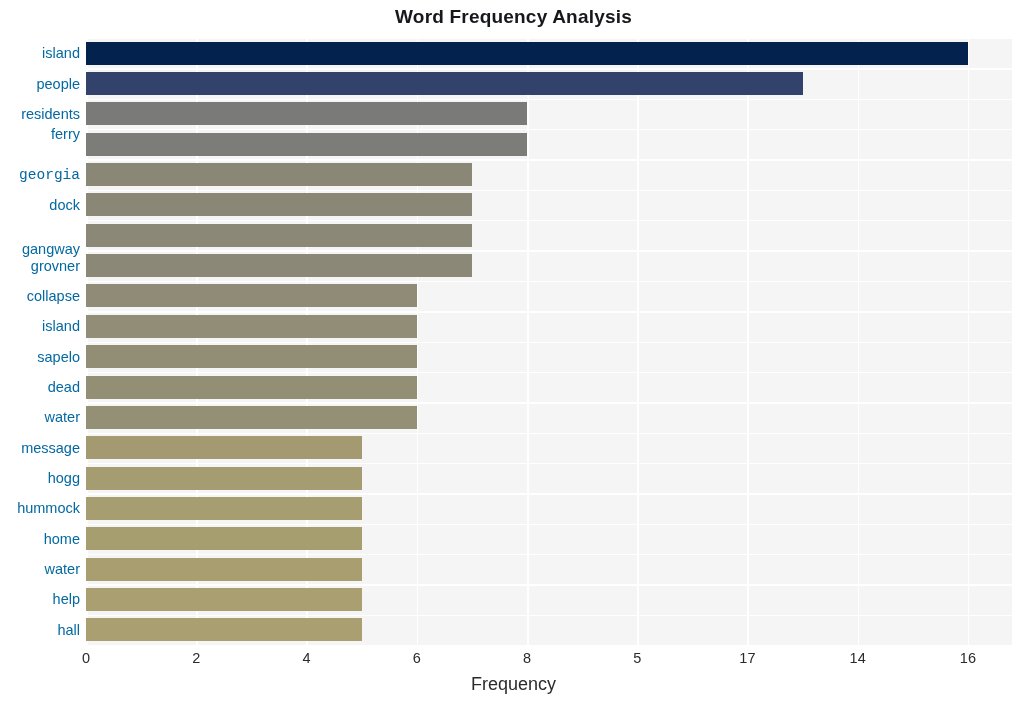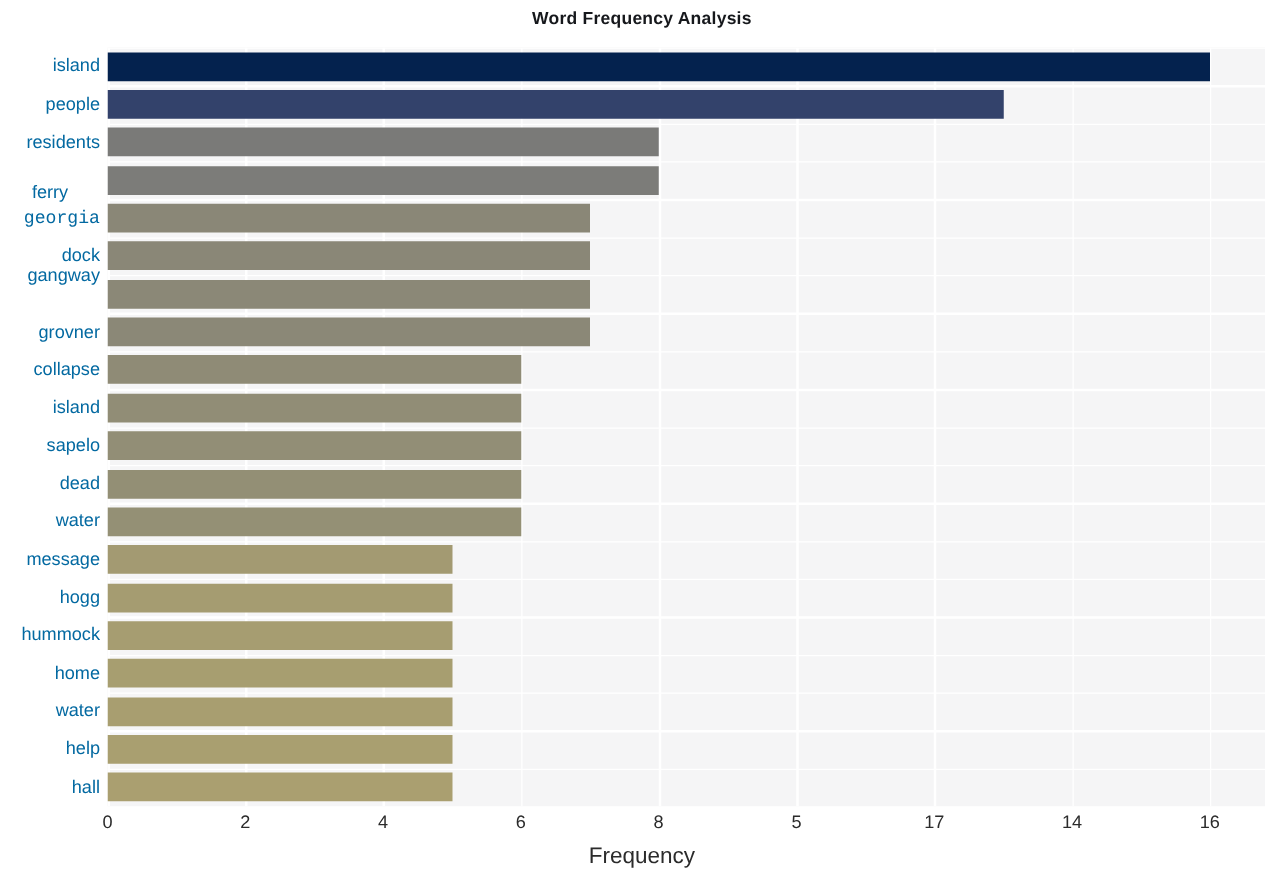--- a/index.html
+++ b/index.html
@@ -18,21 +18,21 @@
     width: 1027px;
     height: 701px;
     background: #ffffff;
   }
   #chart-title {
     position: absolute;
     left: 0;
     top: 6px;
     width: 1027px;
     text-align: center;
-    font-size: 14px;
+    font-size: 19px;
     font-weight: bold;
     color: #16181c;
     letter-spacing: 0.2px;
   }
   #plot-area {
     position: absolute;
     left: 86px;
     top: 38px;
     width: 926px;
     height: 607px;
@@ -156,24 +156,24 @@
       <div class="bar" title="home: 5" style="left: 0px; width: 275.595px; top: 489.275px; background: rgb(167, 158, 112);"></div>
       <div class="bar" title="water: 5" style="left: 0px; width: 275.595px; top: 519.625px; background: rgb(168, 158, 112);"></div>
       <div class="bar" title="help: 5" style="left: 0px; width: 275.595px; top: 549.975px; background: rgb(169, 159, 112);"></div>
       <div class="bar" title="hall: 5" style="left: 0px; width: 275.595px; top: 580.325px; background: rgb(170, 159, 112);"></div>
     </div>
 
   <div id="ylabels">
       <div class="ylabel" style="top: 7.175px;">island</div>
       <div class="ylabel" style="top: 37.525px;">people</div>
       <div class="ylabel" style="top: 67.875px;">residents</div>
-      <div class="ylabel" style="top: 108px; text-align: center;">ferry</div>
+      <div class="ylabel" style="top: 88px;">ferry</div>
       <div class="ylabel" style="top: 128.575px; font-family: Liberation Mono, monospace;">georgia</div>
       <div class="ylabel" style="top: 158.925px;">dock</div>
-      <div class="ylabel" style="top: 175px;">gangway</div>
+      <div class="ylabel" style="top: 203px;">gangway</div>
       <div class="ylabel" style="top: 219.625px;">grovner</div>
       <div class="ylabel" style="top: 249.975px;">collapse</div>
       <div class="ylabel" style="top: 280.325px;">island</div>
       <div class="ylabel" style="top: 310.675px; padding-left: 28px;">sapelo</div>
       <div class="ylabel" style="top: 341.025px;">dead</div>
       <div class="ylabel" style="top: 371.375px;">water</div>
       <div class="ylabel" style="top: 401.725px;">message</div>
       <div class="ylabel" style="top: 432.075px;">hogg</div>
       <div class="ylabel" style="top: 462.425px;">hummock</div>
       <div class="ylabel" style="top: 492.775px;">home</div>

